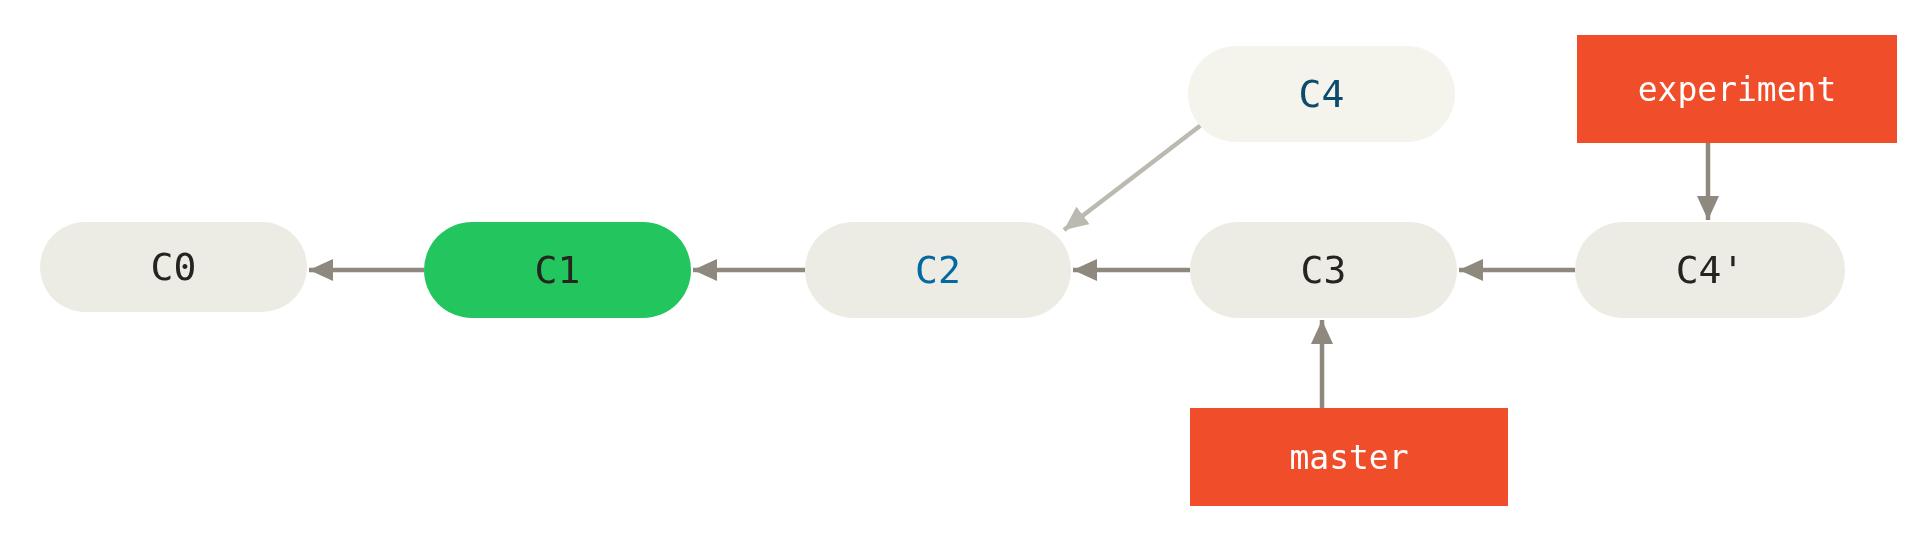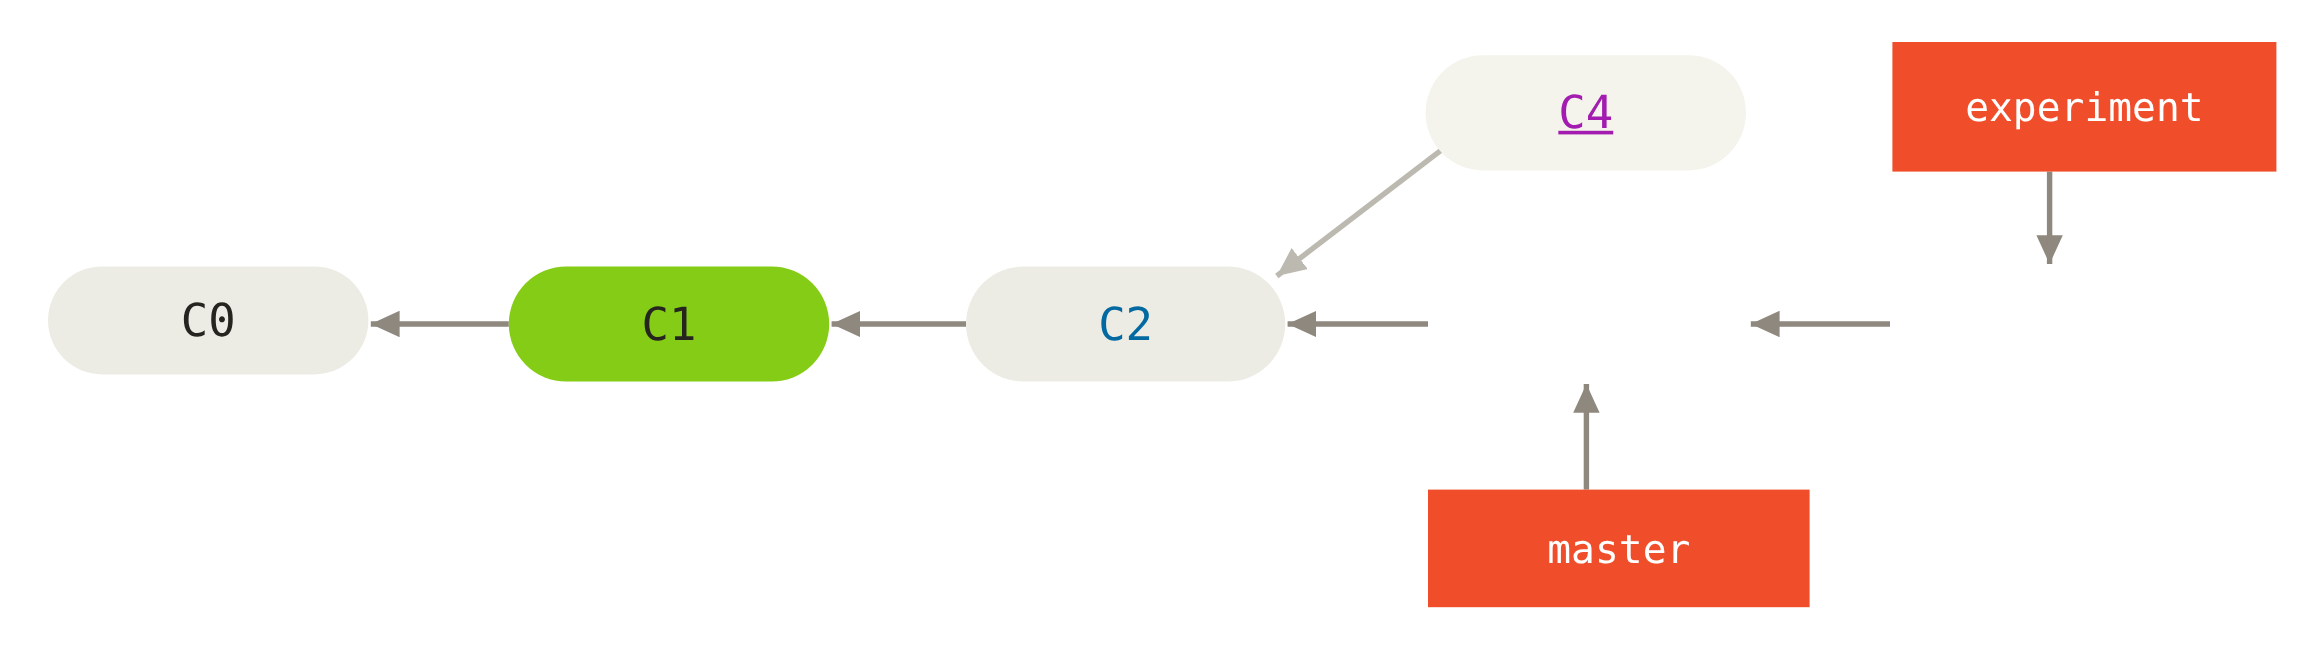--- a/index.html
+++ b/index.html
@@ -58,18 +58,20 @@
       </defs>
       <line x1="424" y1="270" x2="309" y2="270" stroke="#8E887E" stroke-width="4.5" marker-end="url(#arrowhead-normal)"></line>
       <line x1="805" y1="270" x2="693" y2="270" stroke="#8E887E" stroke-width="4.5" marker-end="url(#arrowhead-normal)"></line>
       <line x1="1190" y1="270" x2="1073" y2="270" stroke="#8E887E" stroke-width="4.5" marker-end="url(#arrowhead-normal)"></line>
       <line x1="1575" y1="270" x2="1459" y2="270" stroke="#8E887E" stroke-width="4.5" marker-end="url(#arrowhead-normal)"></line>
       <line x1="1708" y1="143" x2="1708" y2="220" stroke="#8E887E" stroke-width="4.5" marker-end="url(#arrowhead-normal)"></line>
       <line x1="1322" y1="408" x2="1322" y2="320" stroke="#8E887E" stroke-width="4.5" marker-end="url(#arrowhead-normal)"></line>
       <line x1="1222" y1="109" x2="1064" y2="230" stroke="#BCB9B1" stroke-width="4.5" marker-end="url(#arrowhead-faded)"></line>
     </svg>
     <div class="node" style="left: 40px; top: 222px; width: 267px; height: 90px; border-radius: 48px; background: rgb(237, 236, 228); color: rgb(38, 36, 31);">C0</div>
-    <div class="node" style="left: 424px; top: 222px; width: 267px; height: 96px; border-radius: 48px; background: #84cc16; color: rgb(38, 36, 31);">C1</div>
+    <div class="node" style="left: 424px; top: 222px; width: 267px; height: 96px; border-radius: 48px; background: #22c55e; color: rgb(38, 36, 31);">C1</div>
     <div class="node" style="left: 805px; top: 222px; width: 266px; height: 96px; border-radius: 48px; background: rgb(237, 236, 228); color: #0369a1;">C2</div>
-    <div class="node" style="left: 1188px; top: 46px; width: 267px; height: 96px; border-radius: 48px; background: rgb(244, 243, 236); color: #a21caf; text-decoration: underline;">C4</div>
+    <div class="node" style="left: 1190px; top: 222px; width: 267px; height: 96px; border-radius: 48px; background: rgb(237, 236, 228); color: rgb(38, 36, 31);">C3</div>
+    <div class="node" style="left: 1575px; top: 222px; width: 270px; height: 96px; border-radius: 48px; background: rgb(237, 236, 228); color: rgb(38, 36, 31);">C4'</div>
+    <div class="node" style="left: 1188px; top: 46px; width: 267px; height: 96px; border-radius: 48px; background: rgb(244, 243, 236); color: #0c4a6e;">C4</div>
     <div class="branch" style="left: 1577px; top: 35px; width: 320px; height: 108px; background: rgb(240, 78, 42); color: rgb(255, 255, 255);">experiment</div>
     <div class="branch" style="left: 1190px; top: 408px; width: 318px; height: 98px; background: rgb(240, 78, 42); color: rgb(255, 255, 255);">master</div>
   </div>
 
 </body></html>

